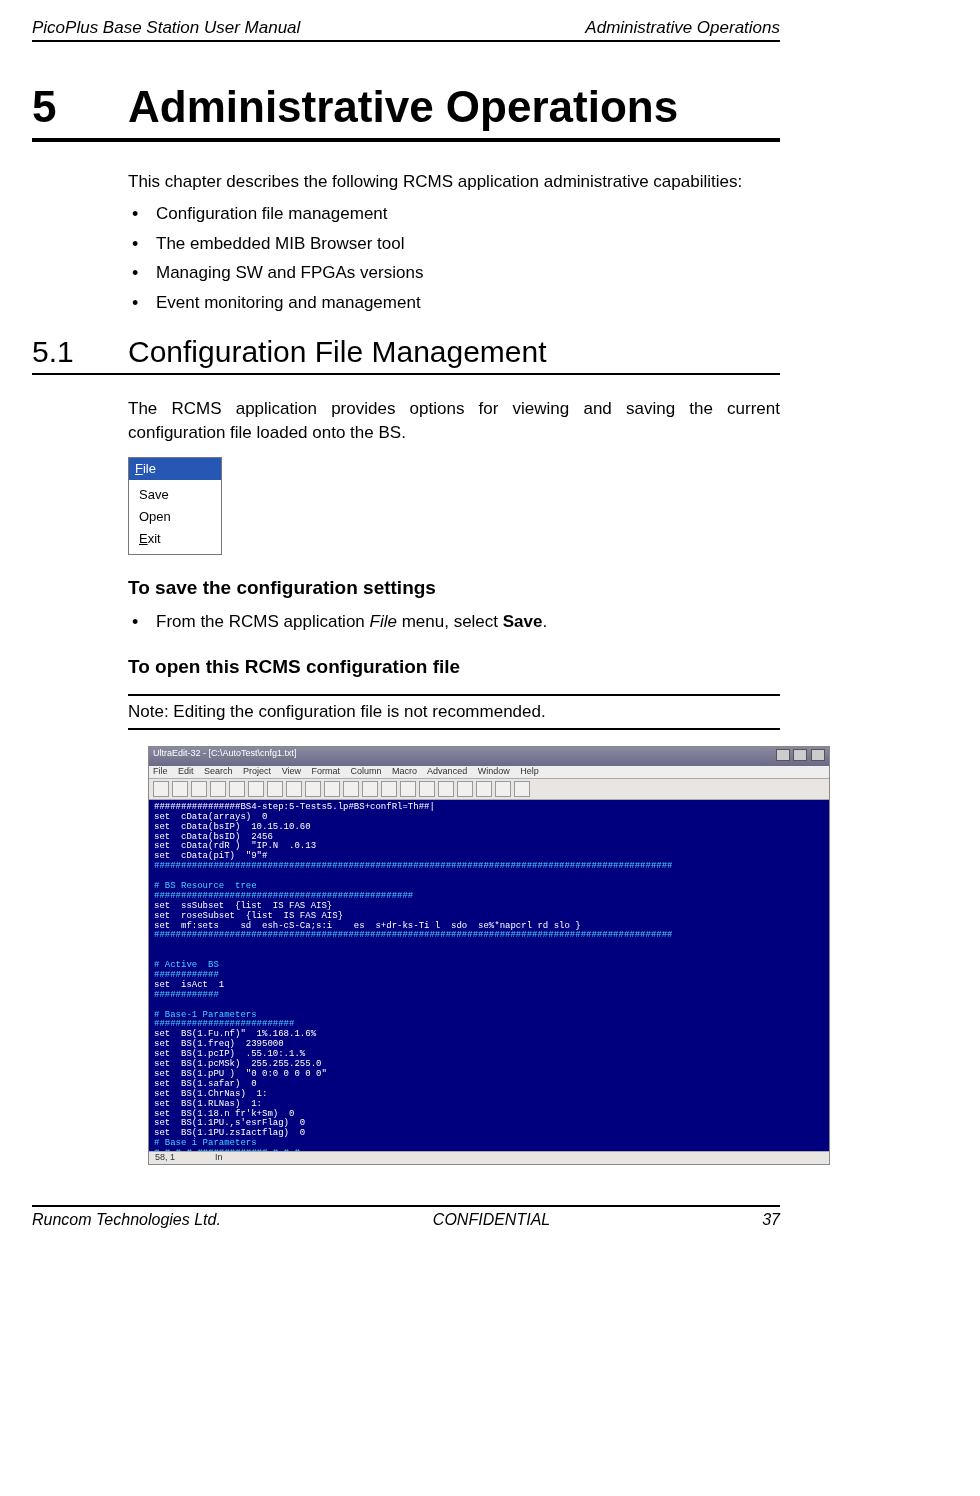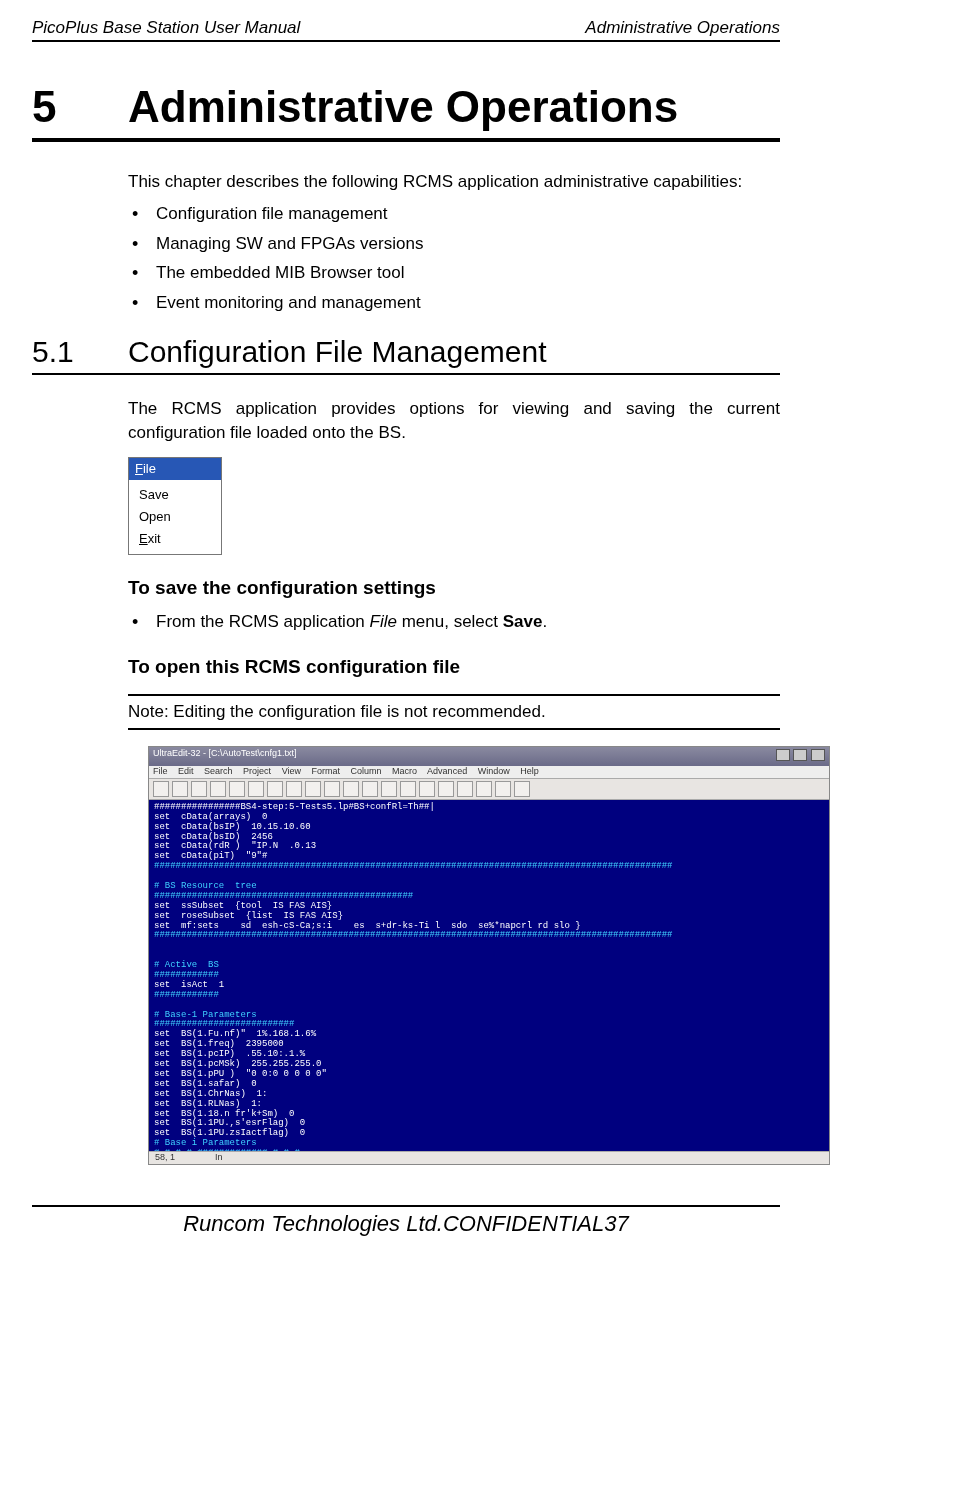--- a/index.html
+++ b/index.html
@@ -173,46 +173,46 @@
   .editor .statusbar{
     background:#e8e5e2;color:#333;font-size:9px;padding:1px 6px;
     display:flex;justify-content:flex-start;gap:40px;
     border-top:1px solid #aaa;
   }
   .bottom-footer {
     border-top: 2px solid #000;
     margin-top: 40px;
     padding-top: 4px;
     display: flex;
-    justify-content: center;
+    justify-content: space-between;
     font-style: italic;
     font-family: Arial, sans-serif;
-    font-size: 22px;
+    font-size: 16px;
   }
 </style>
 </head>
 <body>
 
 <div class="page">
   <div class="top-header">
     <span>PicoPlus Base Station User Manual</span>
     <span>Administrative Operations</span>
   </div>
 
   <div class="chapter-row">
     <div class="chapter-num">5</div>
     <div class="chapter-title">Administrative Operations</div>
   </div>
 
   <div class="body-text">
     <p>This chapter describes the following RCMS application administrative capabilities:</p>
     <ul class="bullets">
       <li>Configuration file management</li>
+      <li>The embedded MIB Browser tool</li>
       <li>Managing SW and FPGAs versions</li>
-      <li>The embedded MIB Browser tool</li>
       <li>Event monitoring and management</li>
     </ul>
   </div>
 
   <div class="section-row">
     <div class="section-num">5.1</div>
     <div class="section-title">Configuration File Management</div>
   </div>
 
   <div class="body-text">
@@ -287,21 +287,21 @@
       <div class="code" id="editor-code"><span class="white">################BS4-step:5-Tests5.lp#BS+confRl=Th##|
 </span><span class="white">set  cData(arrays)  0
 </span><span class="white">set  cData(bsIP)  10.15.10.60
 </span><span class="white">set  cData(bsID)  2456
 </span><span class="white">set  cData(rdR )  "IP.N  .0.13
 </span><span class="white">set  cData(piT)  "9"#
 </span><span class="cyan">################################################################################################
 </span><span class="white">
 </span><span class="cyan"># BS Resource  tree
 </span><span class="cyan">################################################
-</span><span class="white">set  ssSubset  {tool  IS FAS AIS}
+</span><span class="white">set  ssSubset  {list  IS FAS AIS}
 </span><span class="white">set  roseSubset  {list  IS FAS AIS}
 </span><span class="white">set  mf:sets    sd  esh-cS-Ca;s:i    es  s+dr-ks-Ti l  sdo  se%*napcrl rd slo }
 </span><span class="cyan">################################################################################################
 </span><span class="white">
 </span><span class="white">
 </span><span class="cyan"># Active  BS
 </span><span class="cyan">############
 </span><span class="white">set  isAct  1
 </span><span class="cyan">############
 </span><span class="white">

